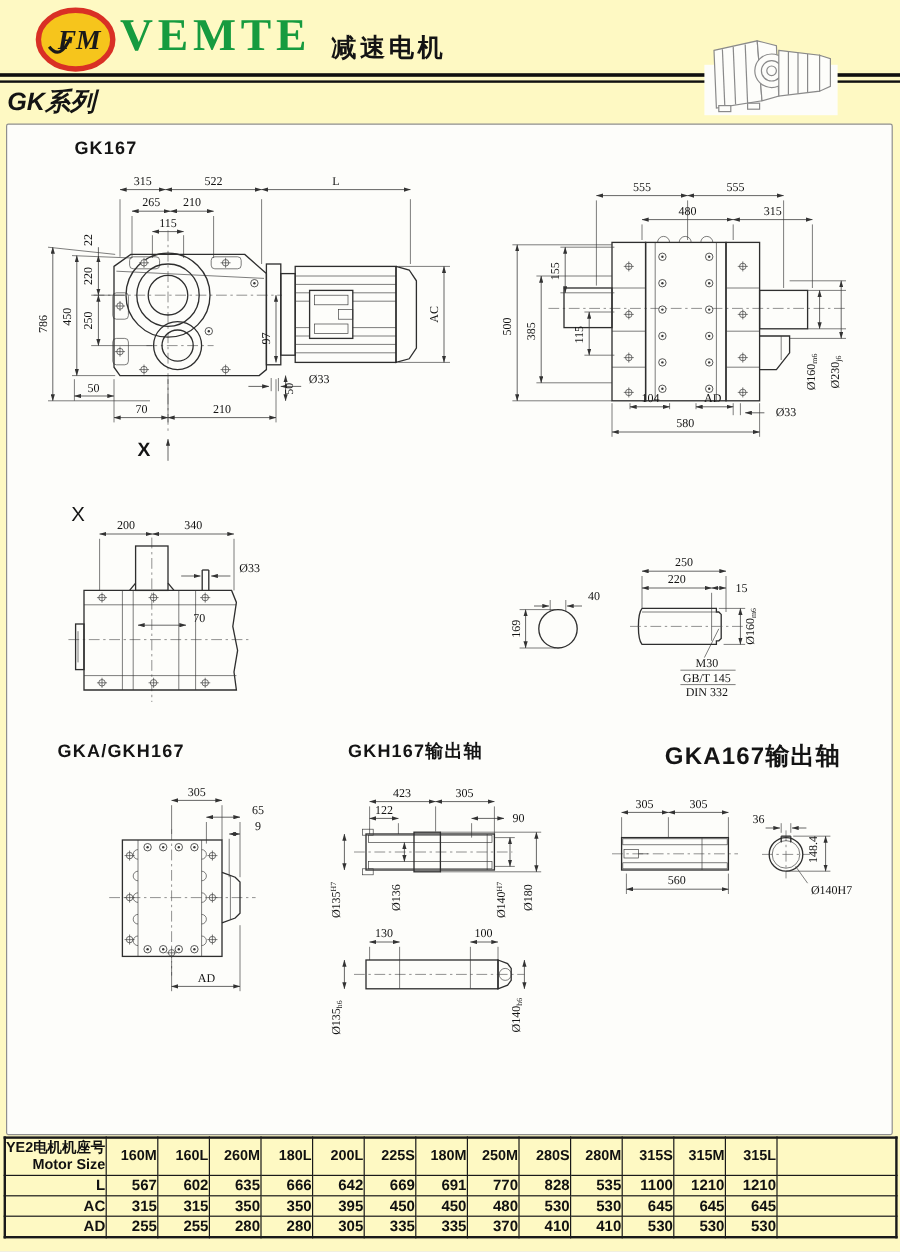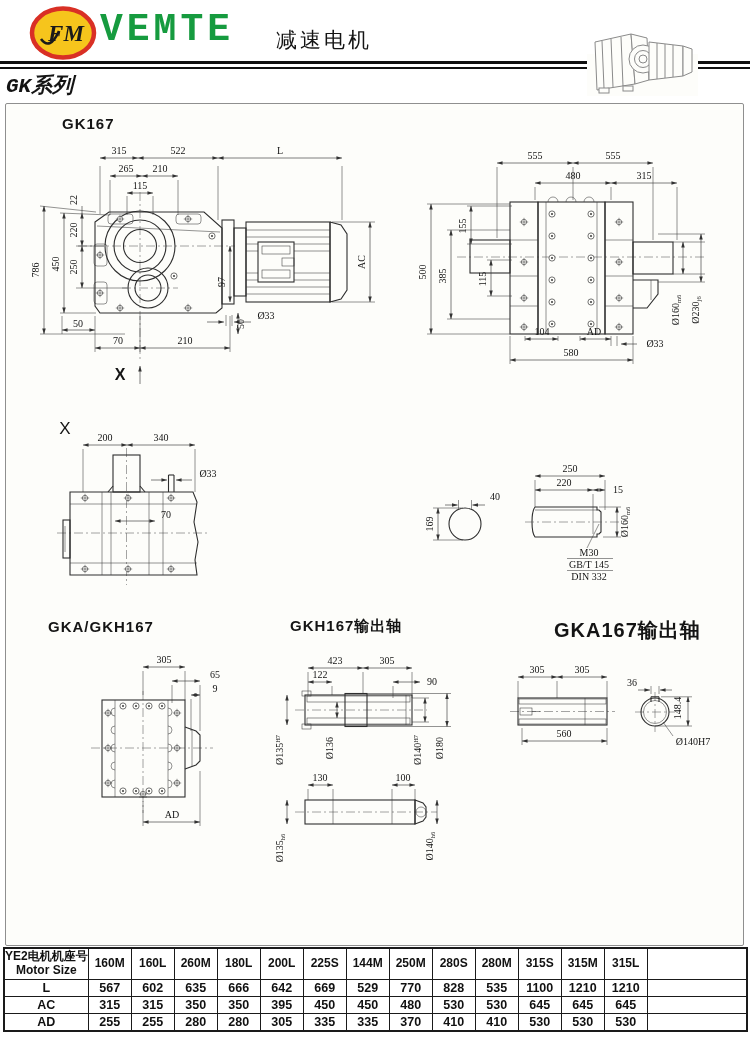--- a/index.html
+++ b/index.html
@@ -1,42 +1,42 @@
 <!DOCTYPE html>
 <html><head>
 <meta charset="utf-8">
 <style>
   html,body{margin:0;padding:0;background:#e8e8e8}
-  #page{position:relative;width:750px;height:1043px;background:#ffffff;overflow:hidden;
+  #page{position:relative;width:750px;height:1043px;background:#fef9c3;overflow:hidden;
         font-family:"Liberation Sans",sans-serif}
   .abs{position:absolute}
   
-  #brand{left:100px;top:8px;font-family:Liberation Mono, monospace;font-weight:bold;
+  #brand{left:100px;top:8px;font-family:Liberation Serif, serif;font-weight:bold;
          font-size:38px;color:#169b3f;letter-spacing:4px}
-  #doctitle{left:276px;top:26px;font-family:"Liberation Serif",serif;font-weight:normal;
+  #doctitle{left:276px;top:26px;font-family:"Liberation Serif",serif;font-weight:bold;
             font-size:21px;color:#141414;letter-spacing:3px}
-  #series{left:6px;top:71px;font-family:Liberation Mono, monospace;font-style:italic;
+  #series{left:6px;top:71px;font-family:Liberation Sans, sans-serif;font-style:italic;
           font-weight:bold;font-size:21px;color:#141414}
   .rule{left:0;width:750px;background:#101010}
   
   #sheet{left:5px;top:103px;width:737px;height:841px;border:1px solid #8f8f8f;border-radius:2px;background:#fdfdfa}
   .dtitle{font-weight:bold;color:#141414;letter-spacing:1px}
   
   svg{overflow:visible}
   svg text{font-family:"Liberation Serif",serif;font-size:10px;fill:#141414;text-anchor:middle}
   .out{stroke:#2e2e2e;stroke-width:1.1;fill:none}
   .thin{stroke:#3a3a3a;stroke-width:.55;fill:none}
   .dim{stroke:#3a3a3a;stroke-width:.65;fill:none}
   .da{marker-start:url(#ar);marker-end:url(#ar)}
   .cl{stroke:#5a5a5a;stroke-width:.55;stroke-dasharray:9 3 2 3;fill:none}
   .wht{fill:#fdfdfa}
   
   #spec{left:3px;top:947px;border-collapse:collapse;table-layout:fixed;
         font-weight:bold;font-size:12.5px;color:#111}
-  #spec td{border:1px solid #1a1a1a;text-align:center;padding:0;height:16px;overflow:hidden;white-space:nowrap}
+  #spec td{border:1px solid #1a1a1a;text-align:right;padding:0;height:16px;overflow:hidden;white-space:nowrap}
   #spec{border:2px solid #1a1a1a}
   #spec .hd{height:30px;font-size:12px;line-height:1.15}
 </style>
 </head>
 <body>
 
 <div id="page">
 
   <svg class="abs" width="0" height="0">
     <defs>
@@ -595,38 +595,38 @@
       <td class="hd">
         <div>YE2电机机座号</div>
         <div>Motor Size</div>
       </td>
       <td class="hd">160M</td>
       <td class="hd">160L</td>
       <td class="hd">260M</td>
       <td class="hd">180L</td>
       <td class="hd">200L</td>
       <td class="hd">225S</td>
-      <td class="hd">144M</td>
+      <td class="hd">180M</td>
       <td class="hd">250M</td>
       <td class="hd">280S</td>
       <td class="hd">280M</td>
       <td class="hd">315S</td>
       <td class="hd">315M</td>
       <td class="hd">315L</td>
       <td class="hd"></td>
     </tr>
     <tr>
       <td>L</td>
       <td>567</td>
       <td>602</td>
       <td>635</td>
       <td>666</td>
       <td>642</td>
       <td>669</td>
-      <td>529</td>
+      <td>691</td>
       <td>770</td>
       <td>828</td>
       <td>535</td>
       <td>1100</td>
       <td>1210</td>
       <td>1210</td>
       <td></td>
     </tr>
     <tr>
       <td>AC</td>

